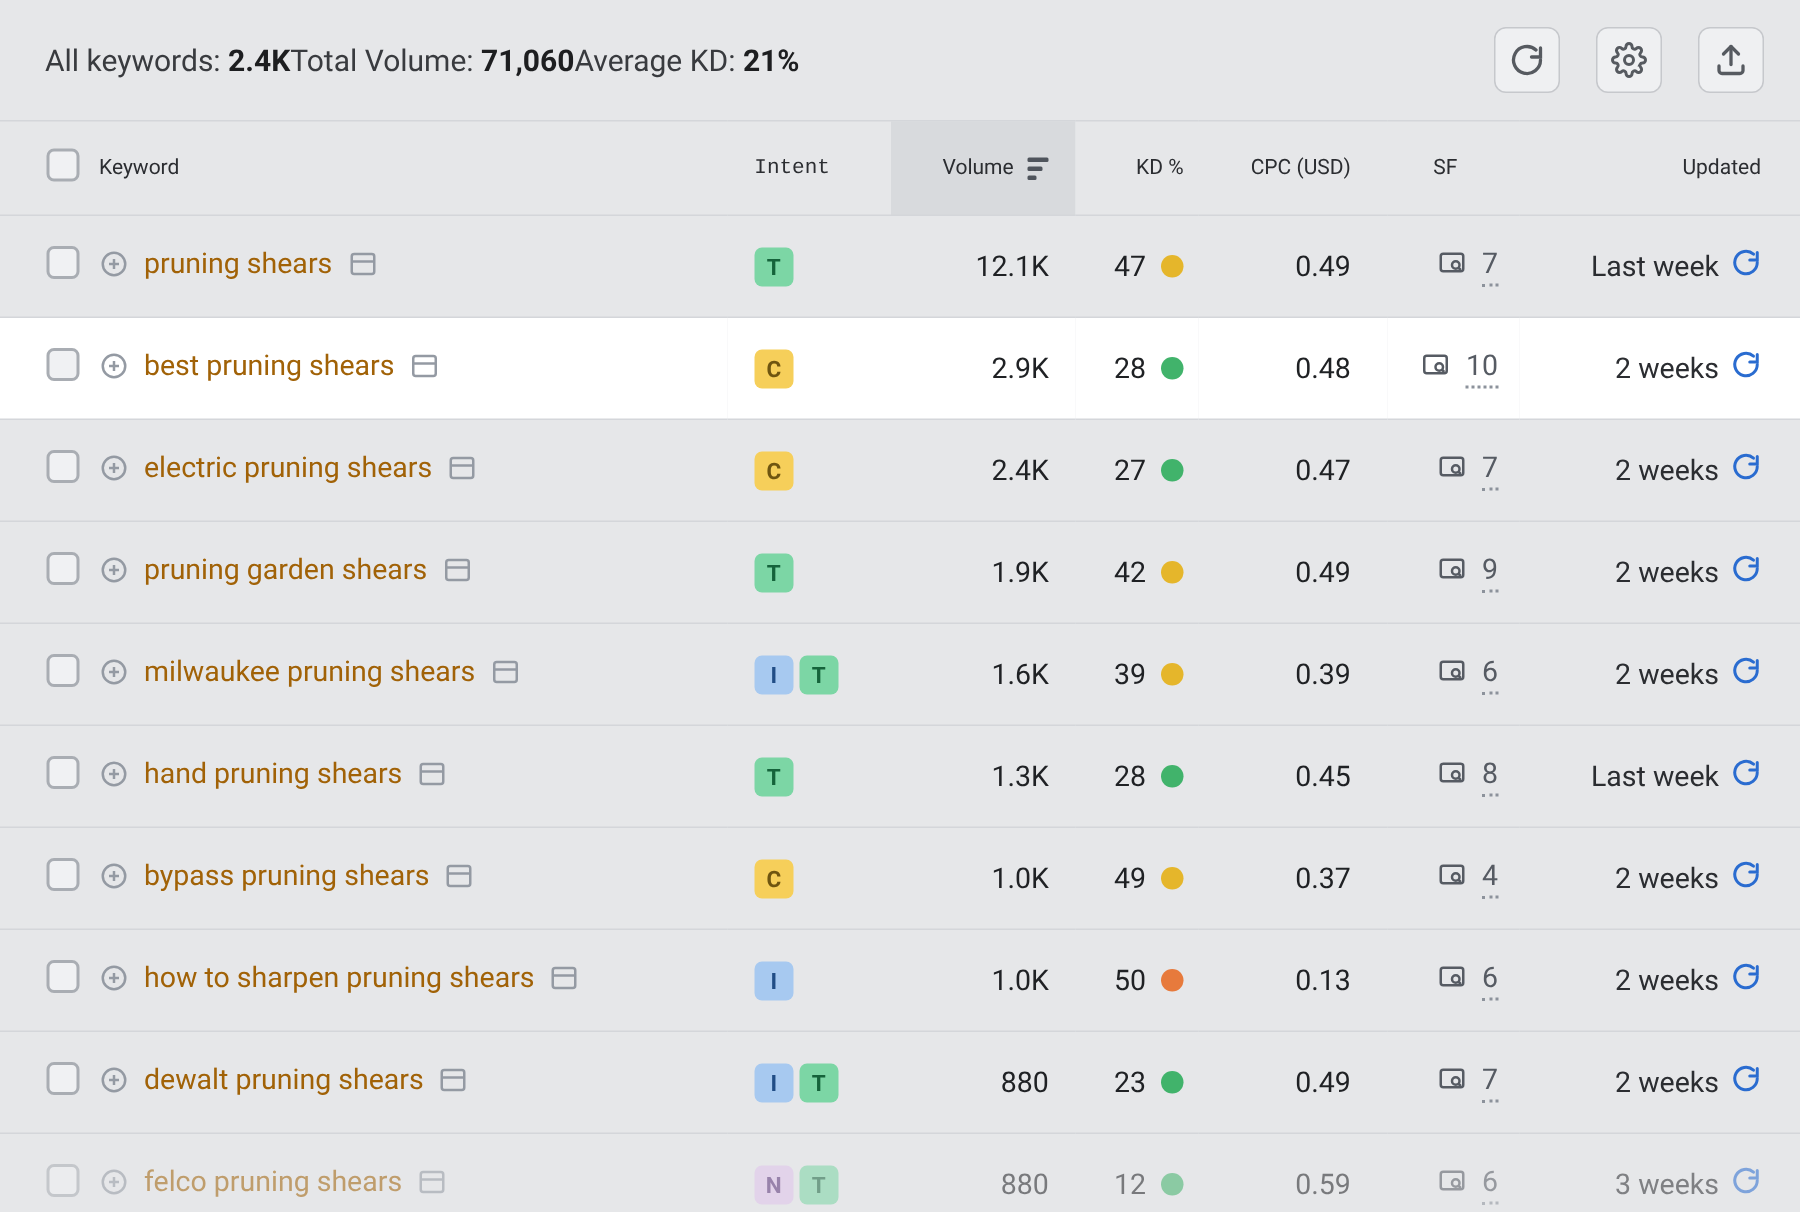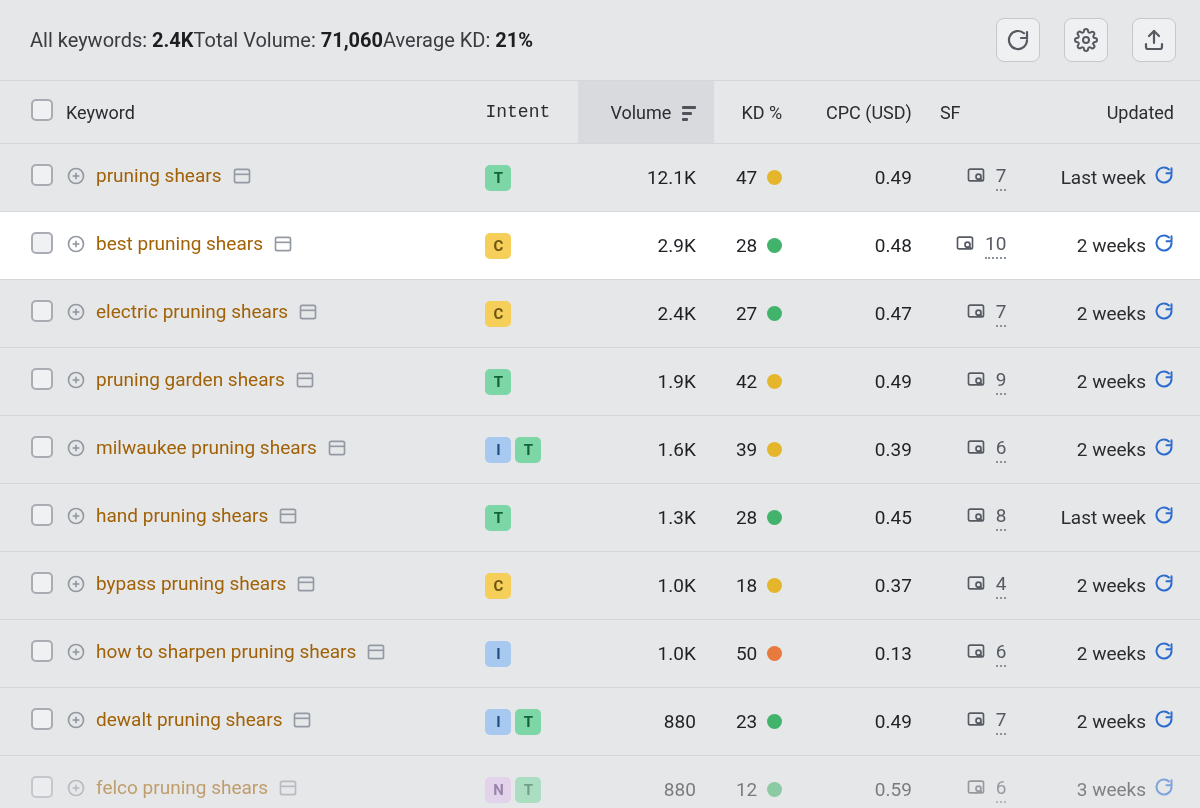--- a/index.html
+++ b/index.html
@@ -51,21 +51,21 @@
     background: #eff0f2;
     border-radius: 8px;
     display: inline-flex;
     align-items: center;
     justify-content: center;
     cursor: pointer;
     color: #565a60;
   }
   .table { width: 100%; border-collapse: collapse; }
   .thead-row th {
-    font-size: 18px;
+    font-size: 14px;
     font-weight: 400;
     color: #2b2d31;
     padding: 18px 8px;
     border-top: 1px solid #d4d6da;
     border-bottom: 1px solid #d4d6da;
     text-align: right;
     background: #e6e7e9;
     margin-left: 24px;
   }
   .thead-row th.left { text-align: left; }
@@ -196,21 +196,21 @@
       <th class="sorted vol-td">
         <span>Volume</span>
         <span class="sort-ind">
           <span class="bar"></span>
             <span class="bar b2"></span>
             <span class="bar b3"></span>
         </span>
       </th>
       <th class="kd-td">KD %</th>
       <th class="cpc-cell">CPC (USD)</th>
-      <th class="sf-td" style="text-align:left;">SF</th>
+      <th class="sf-td" style="text-align:center;">SF</th>
       <th class="upd-td">Updated</th>
     </tr>
   </thead>
   <tbody id="tbody">
       <tr class="tbody-row">
     <td class="chk-cell"><span class="chkbox"></span></td>
     <td class="kw-cell">
       <span class="kw-wrap">
         <span class="plus-circle">
               <svg class="svg-ic" viewBox="0 0 24 24" fill="none" stroke="currentColor" stroke-width="2">
@@ -519,21 +519,21 @@
                 <rect x="3" y="4" width="18" height="16" rx="2"></rect>
                 <line x1="3" y1="10" x2="21" y2="10"></line>
               </svg>
             </span>
       </span>
     </td>
     <td class="intent-wrap"><span class="intent-badge intent-C">C</span></td>
     <td class="vol-td">1.0K</td>
     <td class="kd-td">
       <span class="kd-cell">
-        <span>18</span>
+        <span>49</span>
         <span class="kd-dot kd-yellow"></span>
       </span>
     </td>
     <td class="cpc-cell">0.37</td>
     <td class="sf-td">
       <span class="sf-cell">
         <span><svg class="svg-ic" viewBox="0 0 24 24" fill="none" stroke="currentColor" stroke-width="2">
                 <rect x="3" y="5" width="18" height="14" rx="2"></rect>
                 <circle cx="15" cy="14" r="3"></circle>
                 <line x1="17" y1="16" x2="19" y2="18"></line>

